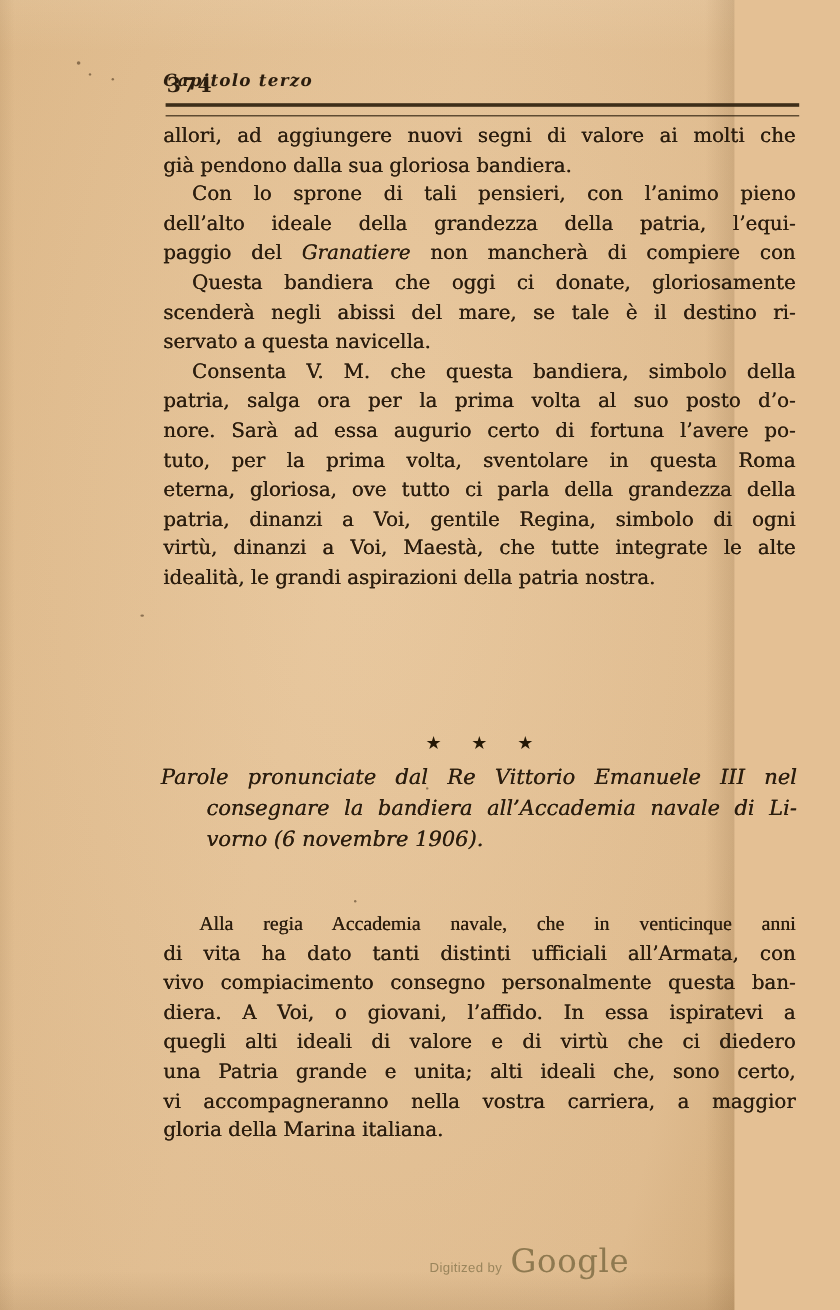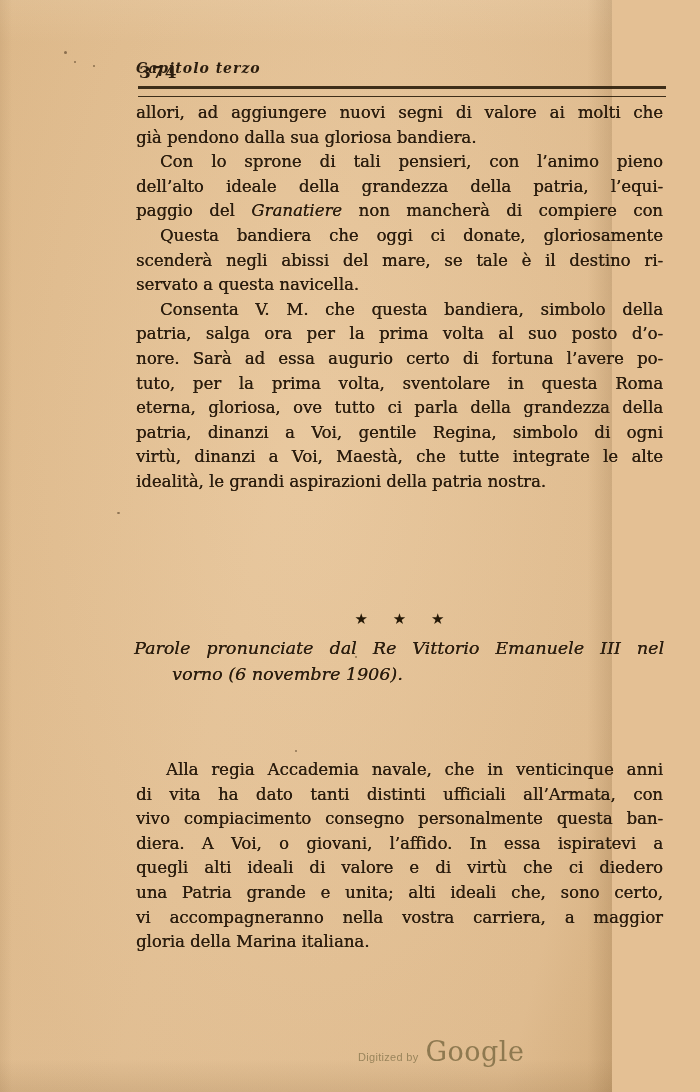--- a/index.html
+++ b/index.html
@@ -16,21 +16,21 @@
   .pagenum{position:absolute;left:3px;top:2px;font-size:17px;font-weight:bold;letter-spacing:1px;}
   .running-title{position:absolute;left:0;top:0;width:100%;text-align:left;
         font-size:14px;font-weight:bold;font-style:italic;letter-spacing:1px;}
   .rule{position:absolute;left:138px;top:86px;width:528px;height:7px;
         border-top:3px solid #30220f;border-bottom:1px solid #30220f;opacity:.92;}
   .textblock{position:absolute;left:136px;top:101px;width:527px;
         font-size:16.5px;line-height:24.6px;text-shadow:.25px 0 0 currentColor;}
   .ln{text-align:justify;text-align-last:justify;white-space:normal;}
   .ln.last{text-align-last:left;}
   .ind{ text-indent:24px; }
-  .ind-lg{ text-indent:30px; }
+  .ind-lg{ text-indent:30px;font-family:Liberation Serif, serif; }
   em{font-style:italic;}
   .stars{position:absolute;left:136px;top:610px;width:527px;text-align:center;
         font-size:15px;letter-spacing:0;word-spacing:20px;color:#241806;}
   .heading{position:absolute;left:134px;top:636px;width:530px;
         font-size:17.5px;font-style:italic;line-height:25.8px;text-shadow:.25px 0 0 currentColor;}
   .heading .hang{ text-indent:38px; }
   .closing{position:absolute;left:136px;top:758px;width:527px;
         font-size:16.5px;line-height:24.6px;text-shadow:.25px 0 0 currentColor;}
   .watermark{position:absolute;left:358px;top:1036px;display:flex;align-items:baseline;gap:7px;}
   .digitized{font-family:Liberation Sans, sans-serif;font-size:11px;color:#9a855c;letter-spacing:.3px;}
@@ -68,20 +68,21 @@
     <div class="ln">eterna, gloriosa, ove tutto ci parla della grandezza della</div>
     <div class="ln">patria, dinanzi a Voi, gentile Regina, simbolo di ogni</div>
     <div class="ln">virtù, dinanzi a Voi, Maestà, che tutte integrate le alte</div>
     <div class="ln last">idealità, le grandi aspirazioni della patria nostra.</div>
   </div>
 
   <div class="stars">★ ★ ★</div>
 
   <div class="heading">
     <div class="ln">Parole pronunciate dal Re Vittorio Emanuele III nel</div>
+    <div class="ln hang">consegnare la bandiera all’Accademia navale di Li-</div>
     <div class="ln last hang">vorno (6 novembre 1906).</div>
   </div>
 
   <div class="closing">
     <div class="ln ind-lg">Alla regia Accademia navale, che in venticinque anni</div>
     <div class="ln">di vita ha dato tanti distinti ufficiali all’Armata, con</div>
     <div class="ln">vivo compiacimento consegno personalmente questa ban-</div>
     <div class="ln">diera. A Voi, o giovani, l’affido. In essa ispiratevi a</div>
     <div class="ln">quegli alti ideali di valore e di virtù che ci diedero</div>
     <div class="ln">una Patria grande e unita; alti ideali che, sono certo,</div>

